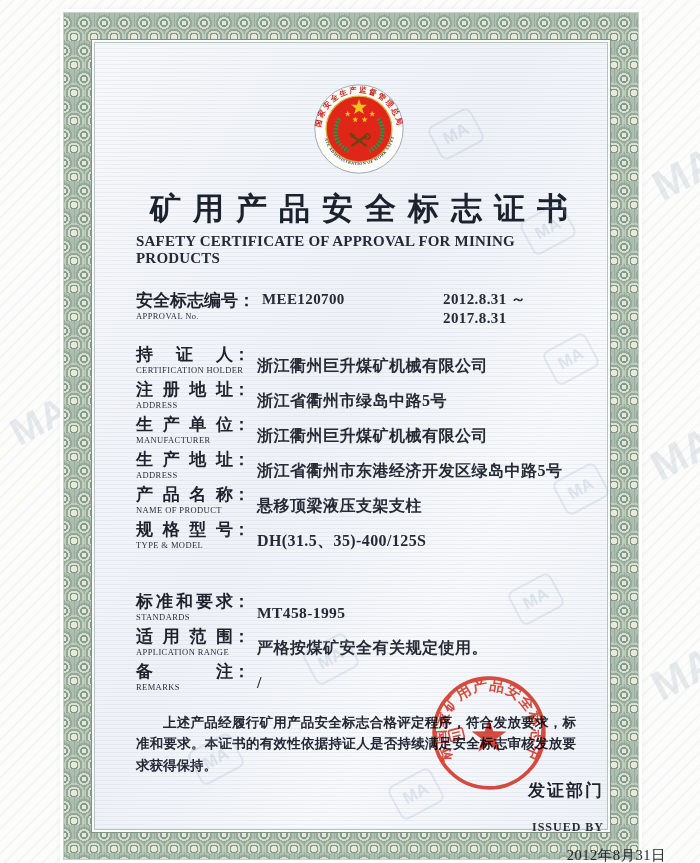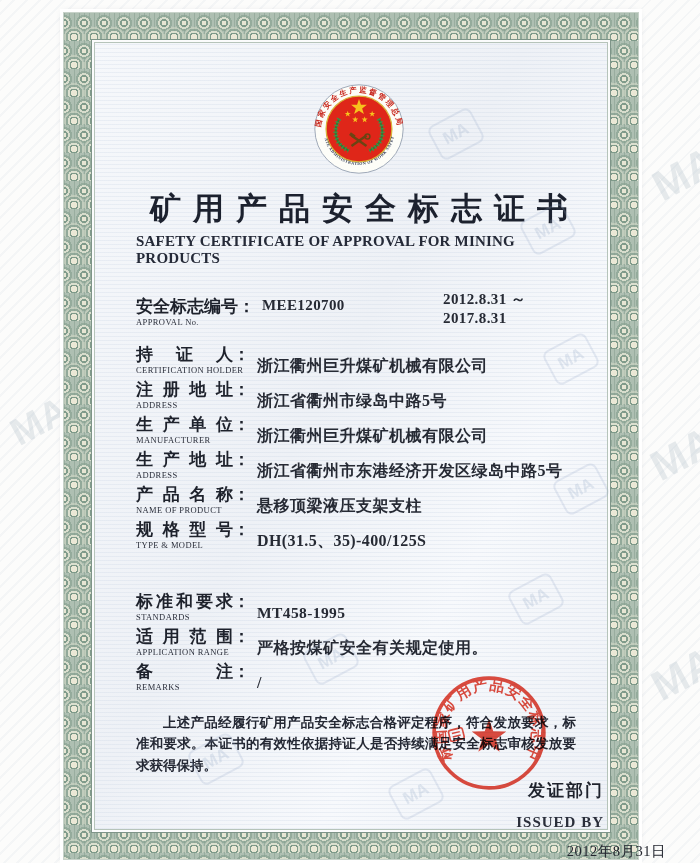--- a/index.html
+++ b/index.html
@@ -44,42 +44,42 @@
     font-family:"Liberation Sans",sans-serif;font-weight:bold;font-size:17px;
     color:rgba(150,170,200,.25);}
   
   .emblem-wrap{margin-top:42px;text-align:center;}
   
   .title-zh{margin-top:8px;text-align:center;font-size:31px;font-weight:bold;
     letter-spacing:12px;margin-right:-12px;color:#1c212e;}
   .title-en{margin-top:3px;text-align:left;font-size:15px;font-weight:bold;
     letter-spacing:.2px;color:#252a38;}
   
-  .approval-row{margin-top:22px;display:flex;align-items:flex-end;}
+  .approval-row{margin-top:22px;display:flex;align-items:flex-start;}
   .ap-left{display:flex;width:300px;}
   .ap-right{display:flex;flex:1;}
   .lbl{flex:none;}
   .zl{display:inline-block;width:97px;text-align:justify;text-align-last:justify;
     font-size:17px;font-weight:bold;line-height:1.2;color:#1e222c;}
   .zl-sm{width:68px;}
   .colon{font-size:17px;font-weight:bold;color:#1e222c;}
   .en{font-size:8.5px;letter-spacing:.4px;color:#2a2e3a;margin-top:0px;line-height:1.1;}
   .val{flex:1;font-size:16px;font-weight:bold;color:#262a34;padding:1px 0 0 7px;
     letter-spacing:.5px;line-height:1.25;}
   .val-num{font-size:15px;letter-spacing:.4px;}
   .fields{margin-top:13px;}
   .frow{display:flex;align-items:flex-end;height:35px;}
   .group-gap{height:37px;}
   
   .statement{margin-top:19px;margin-bottom:0;font-size:13.5px;font-weight:bold;
     line-height:1.6;text-align:justify;text-indent:2em;color:#242834;padding-right:6px;}
   
   .issued{margin-top:3px;text-align:right;transform:translateX(22px);}
   .issued-zh{font-size:17px;font-weight:bold;letter-spacing:2px;color:#1e222c;}
-  .issued-en{font-size:15px;letter-spacing:1px;font-weight:bold;color:#2a2e3a;margin-top:12px;}
+  .issued-en{font-size:12px;letter-spacing:1px;font-weight:bold;color:#2a2e3a;margin-top:18px;}
   .issued-date{margin-top:11px;font-size:14.5px;font-weight:normal;letter-spacing:.5px;
     color:#23262f;transform:translateX(62px);}
   
   .seal{position:absolute;left:336px;top:630px;width:122px;height:126px;
     opacity:.88;mix-blend-mode:multiply;}
 </style>
 </head>
 <body>
 
 <div class="outer-margin">

